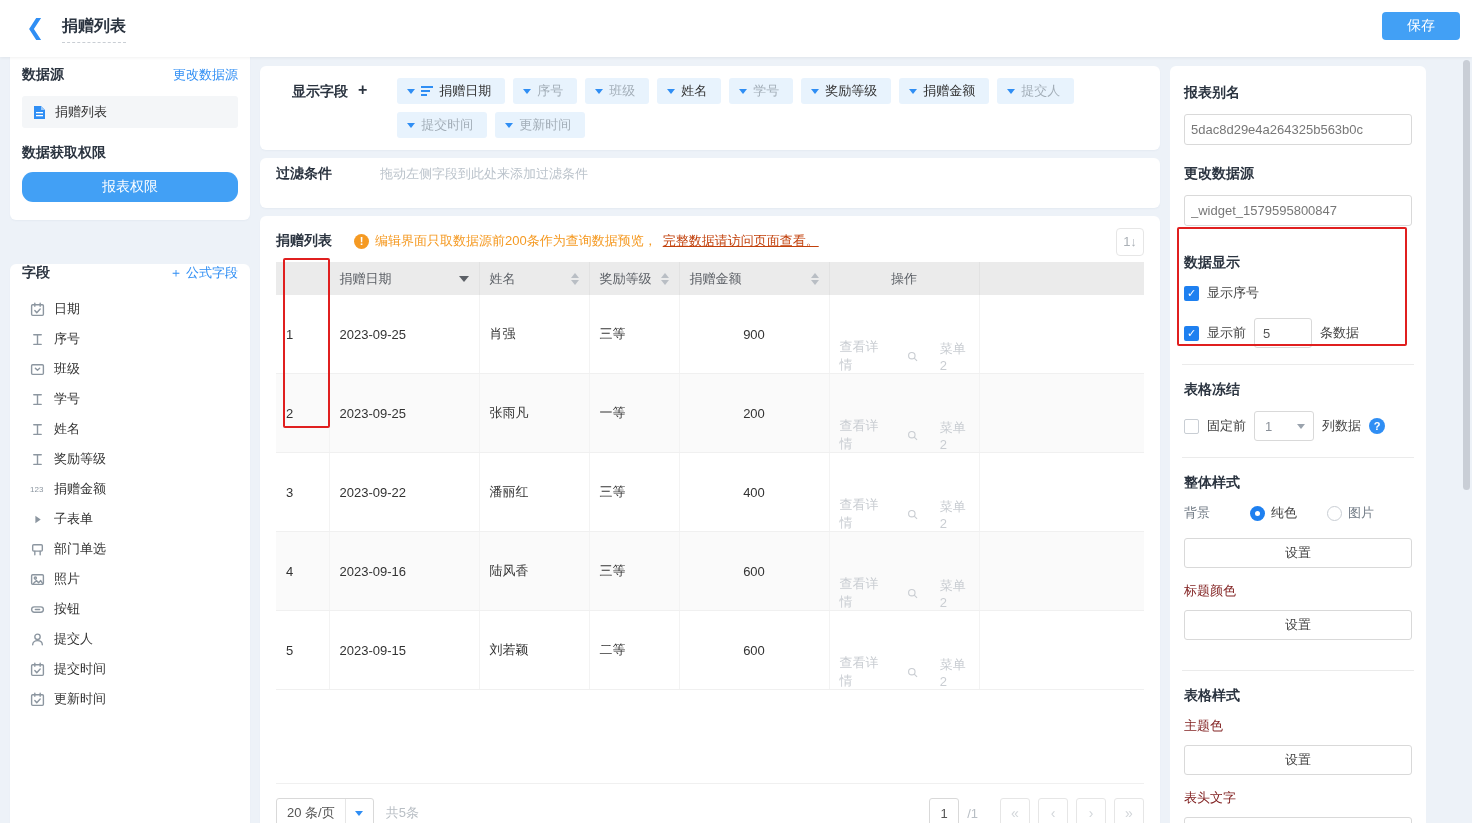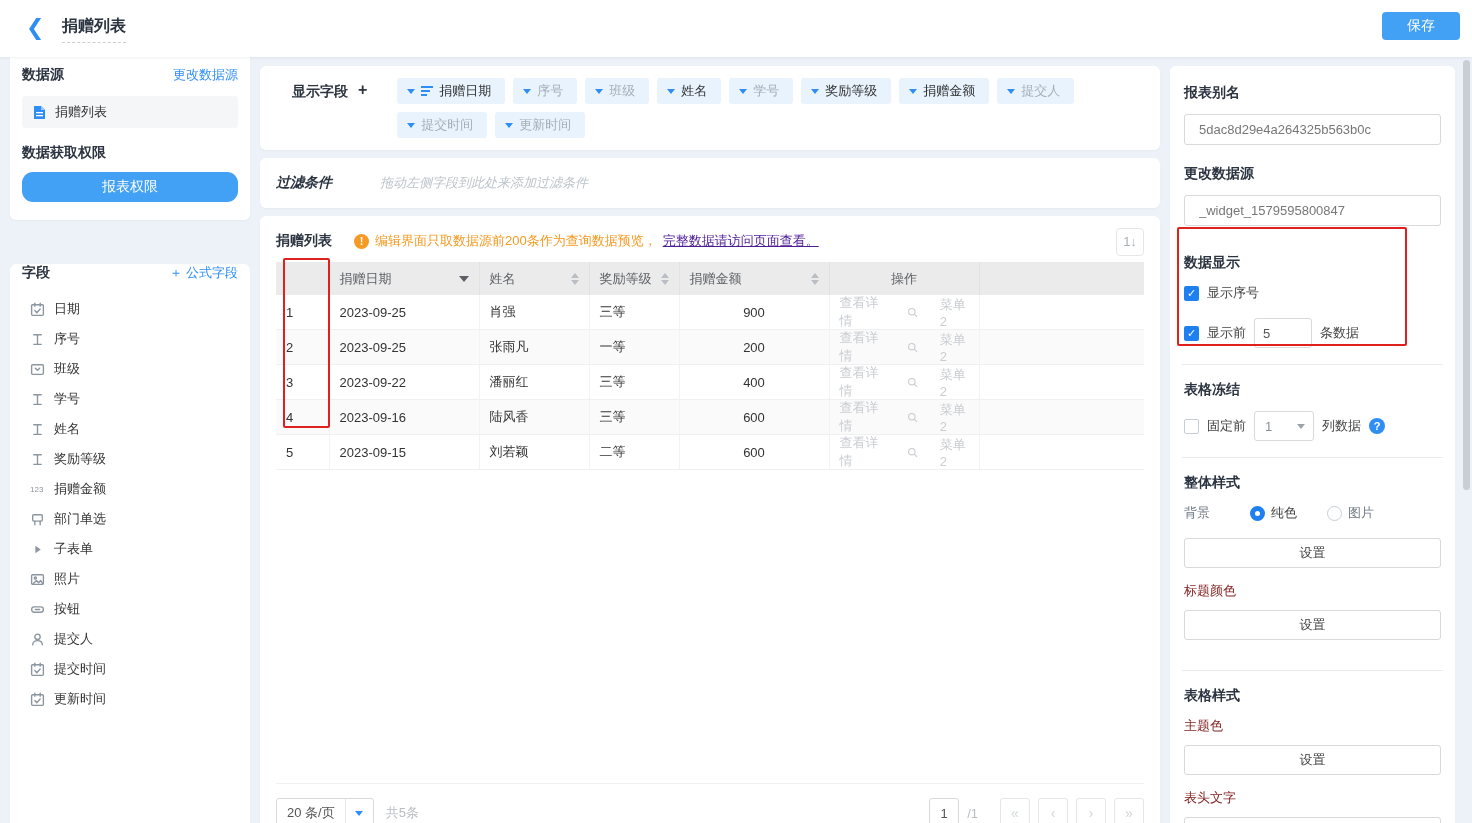--- a/index.html
+++ b/index.html
@@ -34,64 +34,64 @@
   .df-label { font-size:14px; font-weight:bold; color:#2b3440; margin:5px 4px 0 16px; white-space:nowrap; }
   .df-plus { color:#2b3440; font-size:16px; font-weight:bold; margin:3px 30px 0 6px; cursor:pointer; }
   .chips { display:flex; flex-wrap:wrap; gap:8px; width:720px; }
   .chip { display:flex; align-items:center; gap:6px; background:#e8f3fd; border-radius:3px; height:26px; padding:0 14px 0 10px; cursor:pointer; color:#a3aeb8; }
   .chip.active { color:#333; }
   .caret { width:0; height:0; border-left:4px solid transparent; border-right:4px solid transparent; border-top:5px solid #2f8ef4; }
   .sort-lines { display:inline-block; }
   .sort-lines i { display:block; height:2px; background:#2f8ef4; margin:2px 0; }
   .sort-lines i:nth-child(1){width:12px;} .sort-lines i:nth-child(2){width:9px;} .sort-lines i:nth-child(3){width:6px;}
 
-  .card-filter { padding:25px 16px; display:flex; align-items:center; margin-bottom:8px; height:38px;font-style:italic; }
+  .card-filter { padding:25px 16px; display:flex; align-items:flex-end; margin-bottom:8px; height:38px; }
   .filter-label { font-size:14px; font-weight:bold; color:#2b3440; margin-right:48px; }
   .filter-ph { color:#bcc4cc; font-size:13px; }
 
   .card-table { height:628px; padding:16px; display:flex; flex-direction:column; }
   .table-title-row { display:flex; align-items:center; margin-bottom:12px; position:relative; }
   .tt-name { font-size:14px; font-weight:bold; color:#2b3440; margin-right:22px; }
   .warn { display:flex; align-items:center; gap:6px; color:#f59a23; font-size:13px; }
   .warn-ic { width:15px; height:15px; border-radius:50%; background:#f59a23; color:#fff; font-size:11px; font-weight:bold; text-align:center; line-height:15px; }
-  .warn-link { color:#4c1d95; text-decoration:underline; cursor:pointer; }
+  .warn-link { color:#c2410c; text-decoration:underline; cursor:pointer; }
   .sort-tool { position:absolute; right:0; top:-4px; width:28px; height:28px; border:1px solid #e6e6e6; border-radius:4px; color:#aab0b6; font-size:13px; text-align:center; line-height:26px; cursor:pointer; background:#fff; }
 
   table.grid { border-collapse:collapse; width:100%; table-layout:fixed; }
   .grid th { background:#ebebeb; height:33px; font-weight:normal; color:#5c6066; font-size:13px; text-align:left; padding:0 10px; border-right:1px solid #e2e2e2; position:relative; }
   .grid th:last-child { border-right:none; }
   .grid td { height:34px; border-bottom:1px solid #f0f0f0; border-right:1px solid #f3f3f3; padding:0 10px; font-size:13px; color:#333; }
   .grid td:last-child { border-right:none; }
   .grid tr.even td { background:#fafafa; }
   .col-no{width:53px;} .col-date{width:150px;} .col-name{width:110px;} .col-grade{width:90px;} .col-amt{width:150px;} .col-op{width:150px;}
   .th-flex { display:flex; align-items:center; justify-content:space-between; }
   .tri-down { width:0; height:0; border-left:5px solid transparent; border-right:5px solid transparent; border-top:6px solid #5c6066; }
   .updown { display:inline-flex; flex-direction:column; gap:2px; }
   .updown .u { width:0;height:0;border-left:4px solid transparent;border-right:4px solid transparent;border-bottom:5px solid #b9bec4; }
   .updown .d { width:0;height:0;border-left:4px solid transparent;border-right:4px solid transparent;border-top:5px solid #b9bec4; }
   .th-center { text-align:center !important; }
   .td-amt { text-align:center; }
   .amt-purple { color:#a12fc2; } .amt-orange { color:#f2a33c; }
-  .op-cell { color:#c9cdd2; display:flex; align-items:center; gap:22px; justify-content:center; height:34px; }
+  .op-cell { color:#c9cdd2; display:flex; align-items:center; gap:22px; justify-content:center; height:34px;margin-top:44px; }
   .op-link { cursor:pointer; }
 
   .table-footer { margin-top:auto; border-top:1px solid #f0f0f0; padding-top:14px; display:flex; align-items:center; }
   .psize { display:flex; align-items:center; border:1px solid #d9d9d9; border-radius:3px; height:30px; overflow:hidden; cursor:pointer; background:#fff; }
   .psize .pt { padding:0 10px; color:#555; }
   .psize .pc { width:28px; height:30px; border-left:1px solid #e6e6e6; display:flex; align-items:center; justify-content:center; }
   .total { color:#b8bec4; margin-left:12px; }
   .pager { margin-left:auto; display:flex; align-items:center; gap:8px; }
   .pnum { width:30px; height:30px; border:1px solid #d9d9d9; border-radius:3px; text-align:center; font-size:13px; color:#555; }
   .pslash { color:#b8bec4; margin-right:14px; }
   .nav-btn { width:30px; height:30px; border:1px solid #e6e6e6; border-radius:3px; background:#fff; color:#d2d6da; font-size:14px; cursor:default; line-height:28px; text-align:center; }
 
   
-  .right-col { position:absolute; left:1170px; top:66px; width:285px; height:757px; background:#fff; border-radius:6px 6px 0 0; padding:18px 14px; overflow:hidden; }
+  .right-col { position:absolute; left:1170px; top:66px; width:256px; height:757px; background:#fff; border-radius:6px 6px 0 0; padding:18px 14px; overflow:hidden; }
   .r-label { font-size:14px; font-weight:bold; color:#2b3440; margin-bottom:12px; }
-  .r-input { width:100%; height:31px; border:1px solid #d9d9d9; border-radius:3px; padding:0 14px; font-size:13px; color:#777; font-family:inherit; margin-bottom:20px; background:#fff; }
+  .r-input { width:100%; height:31px; border:1px solid #d9d9d9; border-radius:3px; padding:0 6px; font-size:13px; color:#777; font-family:inherit; margin-bottom:20px; background:#fff; }
   .divider { height:1px; background:#ebebeb; margin:16px -2px; }
   .check-row { display:flex; align-items:center; gap:8px; margin-bottom:16px; color:#444; }
   .cbx { width:15px; height:15px; border-radius:2px; flex:0 0 auto; }
   .cbx.on { background:#1e80f0; color:#fff; font-size:11px; font-weight:bold; text-align:center; line-height:15px; }
   .cbx.off { background:#fff; border:1px solid #c9ced4; }
   .mini-input { width:58px; height:30px; border:1px solid #d9d9d9; border-radius:3px; padding:0 8px; font-size:13px; color:#555; font-family:inherit; }
   .mini-select { display:flex; align-items:center; border:1px solid #d9d9d9; border-radius:3px; height:30px; background:#fff; cursor:pointer; }
   .mini-select .v { width:34px; padding-left:10px; color:#8a9099; }
   .mini-select .c { width:24px; display:flex; justify-content:center; }
   .caret-gray { width:0;height:0;border-left:4px solid transparent;border-right:4px solid transparent;border-top:5px solid #9aa3ad; }
@@ -195,31 +195,31 @@
           <line x1="3.5" y1="11.5" x2="10.5" y2="11.5"></line>
         </svg>
       <span>奖励等级</span>
     </div>
     <div class="field-item">
       <span class="num-ic">123</span>
       <span>捐赠金额</span>
     </div>
     <div class="field-item">
       <svg class="fi" width="15" height="15" viewBox="0 0 14 14">
+          <path d="M5 3.5l5 3.5-5 3.5z" fill="#8c96a0" stroke="none"></path>
+        </svg>
+      <span>子表单</span>
+    </div>
+    <div class="field-item">
+      <svg class="fi" width="15" height="15" viewBox="0 0 14 14">
           <rect x="2.5" y="2.5" width="9" height="6" rx="1"></rect>
           <line x1="4.5" y1="8.5" x2="4.5" y2="12"></line>
           <line x1="9.5" y1="8.5" x2="9.5" y2="12"></line>
         </svg>
       <span>部门单选</span>
-    </div>
-    <div class="field-item">
-      <svg class="fi" width="15" height="15" viewBox="0 0 14 14">
-          <path d="M5 3.5l5 3.5-5 3.5z" fill="#8c96a0" stroke="none"></path>
-        </svg>
-      <span>子表单</span>
     </div>
     <div class="field-item">
       <svg class="fi" width="15" height="15" viewBox="0 0 14 14">
           <rect x="1.5" y="2.5" width="11" height="9" rx="1"></rect>
           <circle cx="5" cy="5.7" r="1"></circle>
           <path d="M3 11l3-3 2 2 2-2 2 3"></path>
         </svg>
       <span>照片</span>
     </div>
     <div class="field-item">

